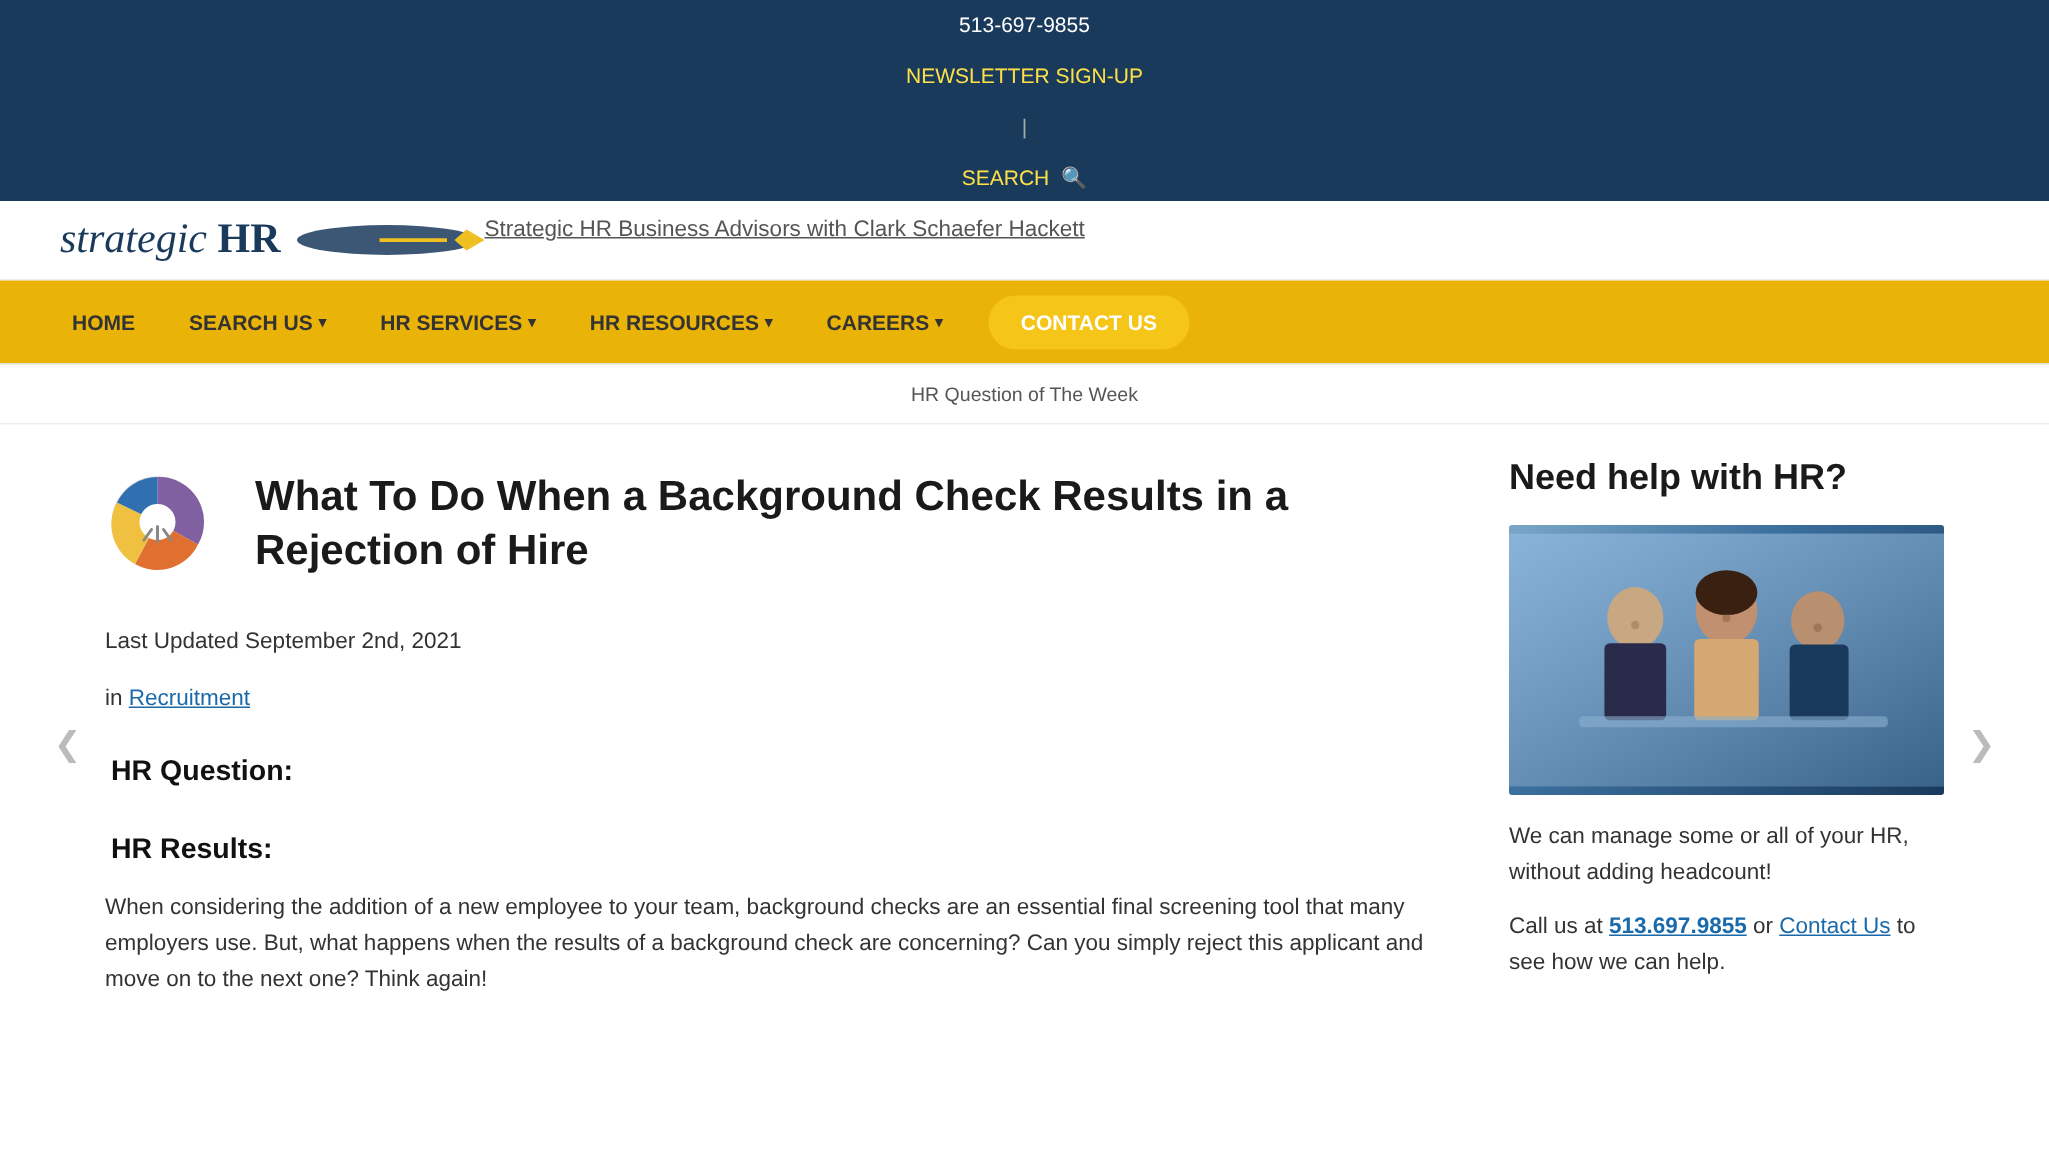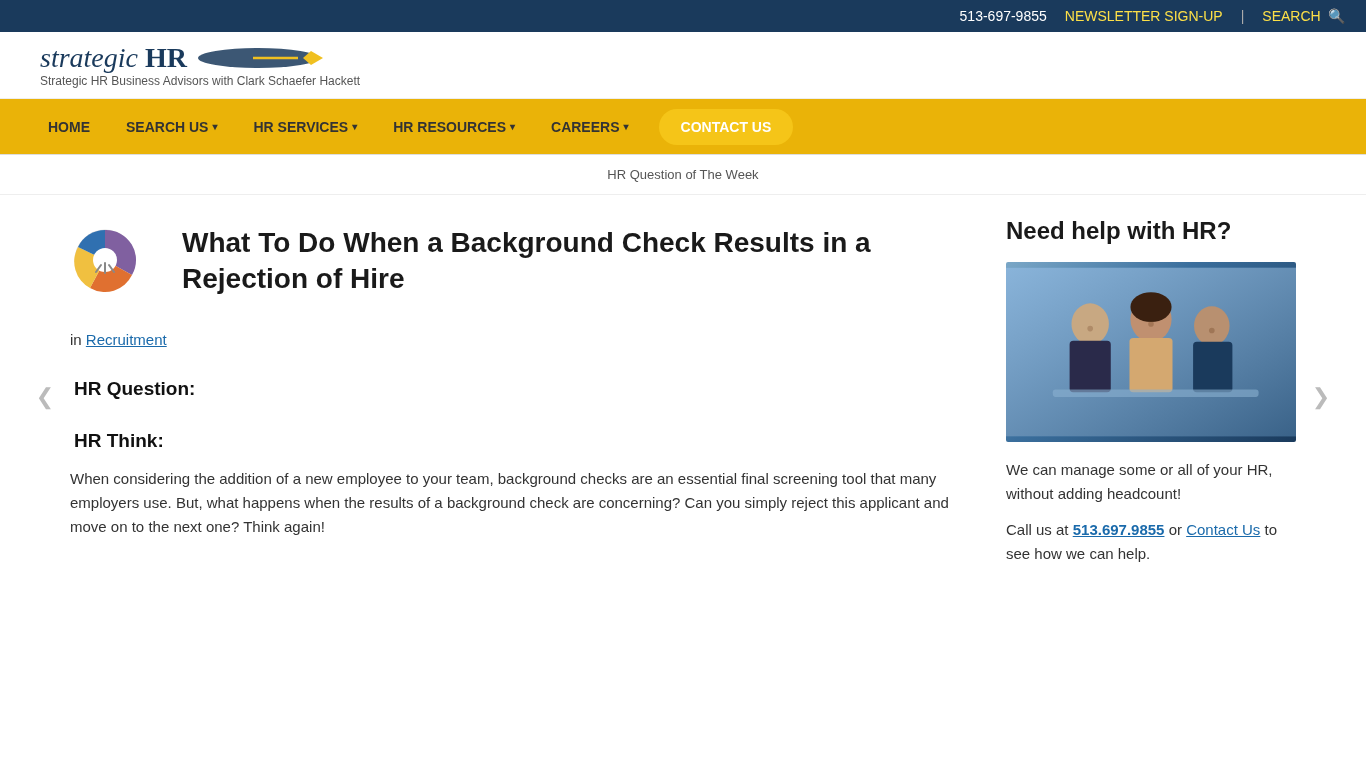--- a/index.html
+++ b/index.html
@@ -8,36 +8,37 @@
     
     .top-bar {
       background: #1a3a5c;
       color: #fff;
       padding: 8px 20px;
       display: flex;
       justify-content: flex-end;
       align-items: center;
       gap: 18px;
       font-size: 14px;
+      flex-direction: column;
     }
     .top-bar a { color: #fde047; text-decoration: none; }
     .top-bar .divider { color: #aaa; }
 
     
     .header {
       padding: 10px 40px;
       display: flex;
       align-items: center;
       border-bottom: 1px solid #eee;
     }
     .logo-area {
       display: flex;
-      flex-direction: column;
-    }
-    .logo-subtitle { font-size: 12px; color: #555; }
+      flex-direction: row;
+    }
+    .logo-subtitle { font-size: 15px; color: #555; text-decoration: underline; }
 
     
     .nav {
       background: #eab308;
       padding: 0 30px;
       display: flex;
       align-items: center;
       gap: 0;
       border-bottom: 1px solid #ddd;
       height: 56px;
@@ -99,21 +100,21 @@
 
     
     .article-area {
       flex: 1;
       padding: 10px 30px 10px 10px;
       max-width: 950px;
     }
     .article-header {
       display: flex;
       align-items: flex-start;
-      gap: 32px;
+      gap: 20px;
       margin-bottom: 18px;
     }
     .article-icon {
       width: 80px;
       height: 80px;
       flex-shrink: 0;
       position: relative;
     }
     .article-title {
       font-size: 28px;
@@ -296,27 +297,30 @@
           <line x1="39" y1="40" x2="44" y2="47" stroke="#888" stroke-width="2" stroke-linecap="round"></line>
         </svg>
       </div>
       <div>
         <h1 class="article-title">What To Do When a Background Check Results in a Rejection of Hire</h1>
       </div>
     </div>
 
     <div class="article-body">
       <p class="article-meta">
+        <span>Last Updated September 2nd, 2021</span>
+      </p>
+      <p class="article-meta">
         <span>in</span>
         <a href="#">Recruitment</a>
       </p>
 
       <h2>HR Question:</h2>
 
-      <h2>HR Think:</h2>
+      <h2>HR Results:</h2>
       <p>When considering the addition of a new employee to your team, background checks are an essential final screening tool that many employers use.  But, what happens when the results of a background check are concerning?  Can you simply reject this applicant and move on to the next one?  Think again!</p>
     </div>
   </div>
 
   <div class="sidebar">
     <h2 class="sidebar-title">Need help with HR?</h2>
     <div class="sidebar-image">
       
       <svg class="people-svg" viewBox="0 0 310 180" xmlns="http://www.w3.org/2000/svg">
         <rect width="310" height="180" fill="#6a9fcb"></rect>

